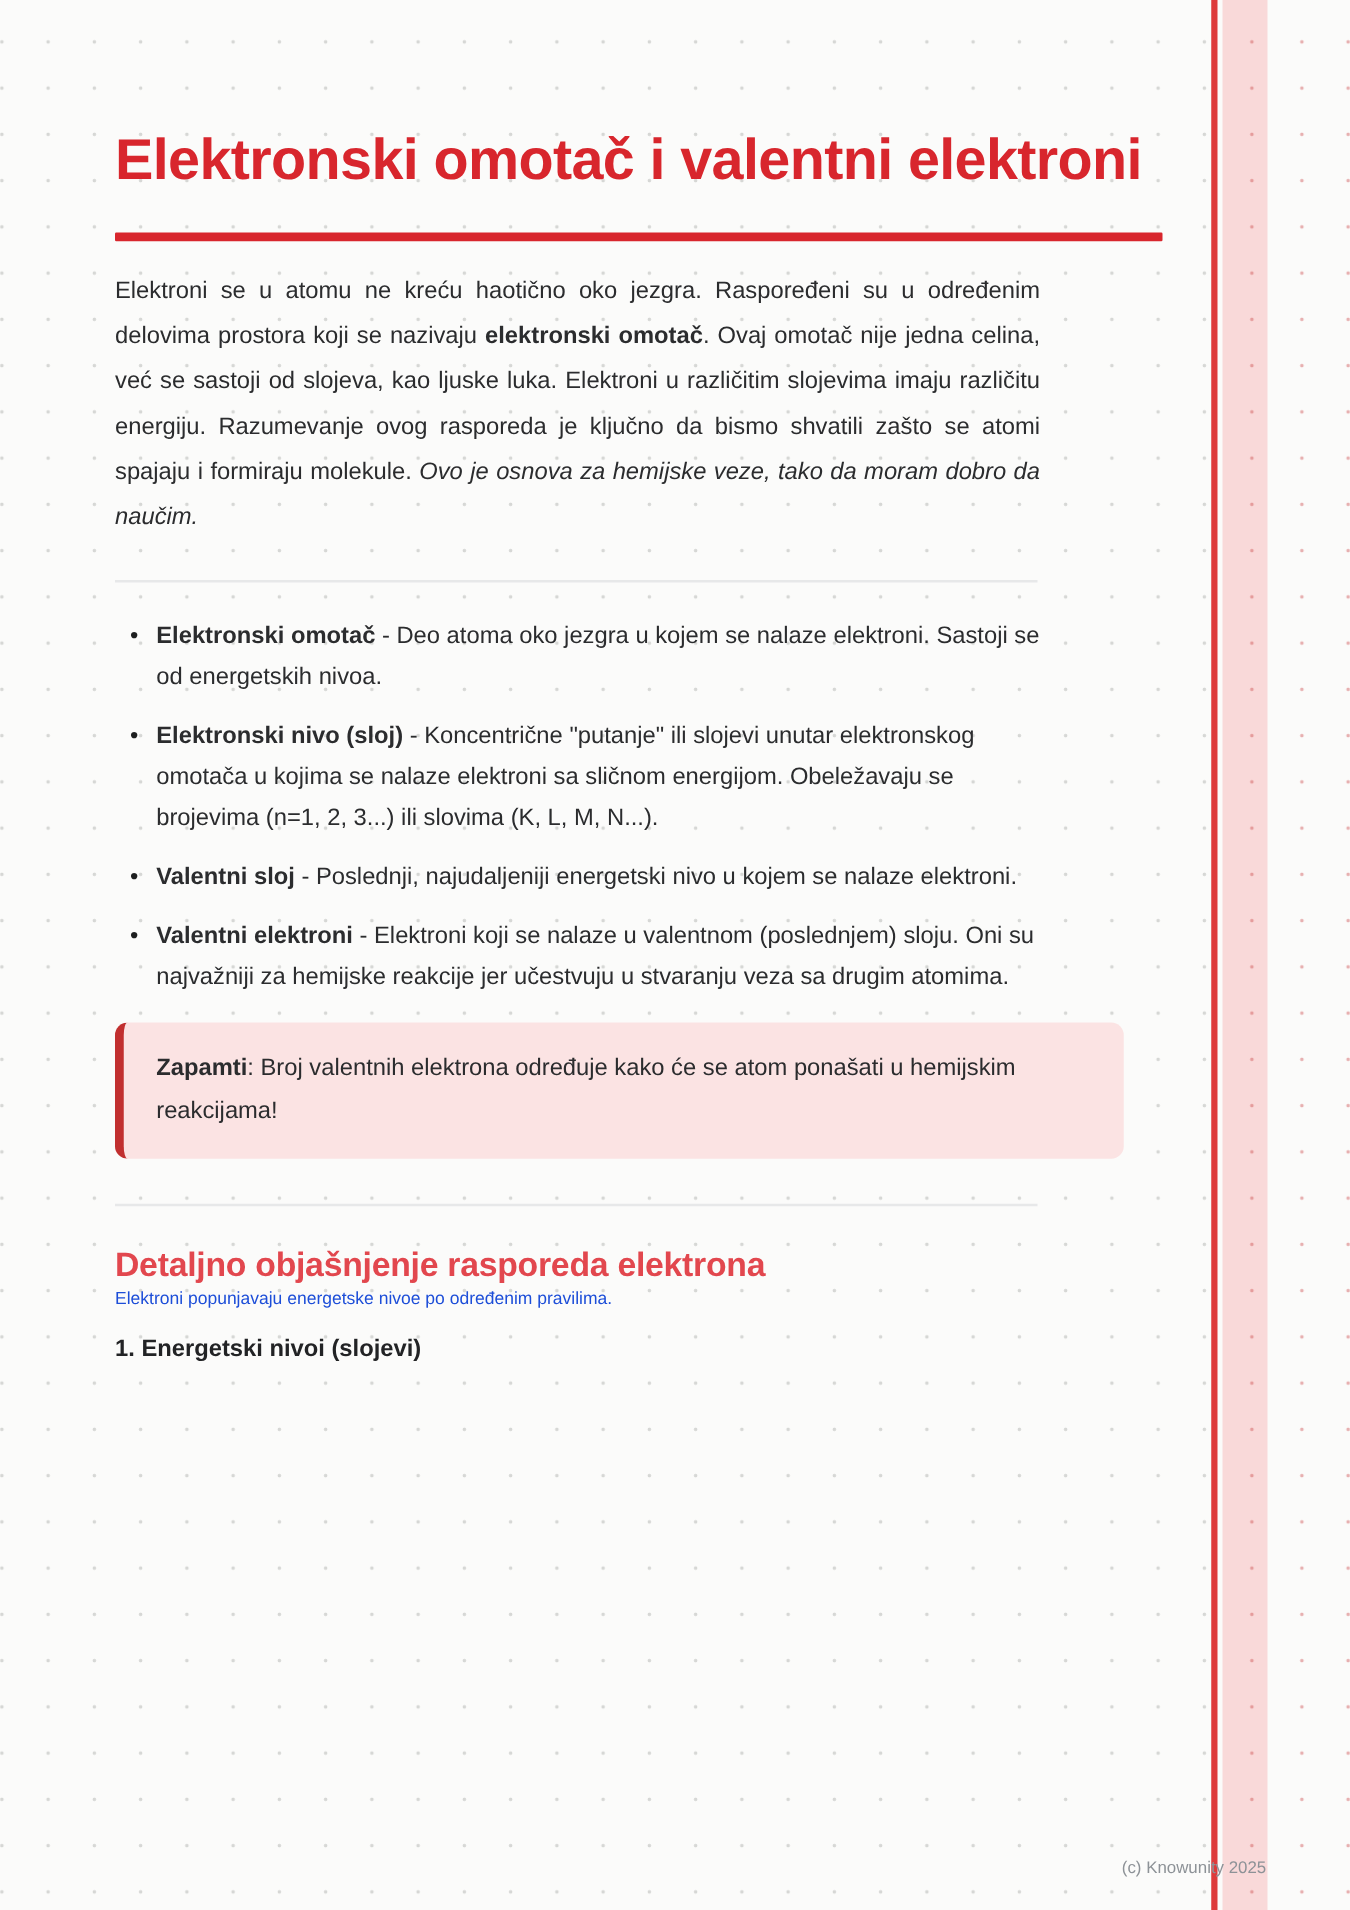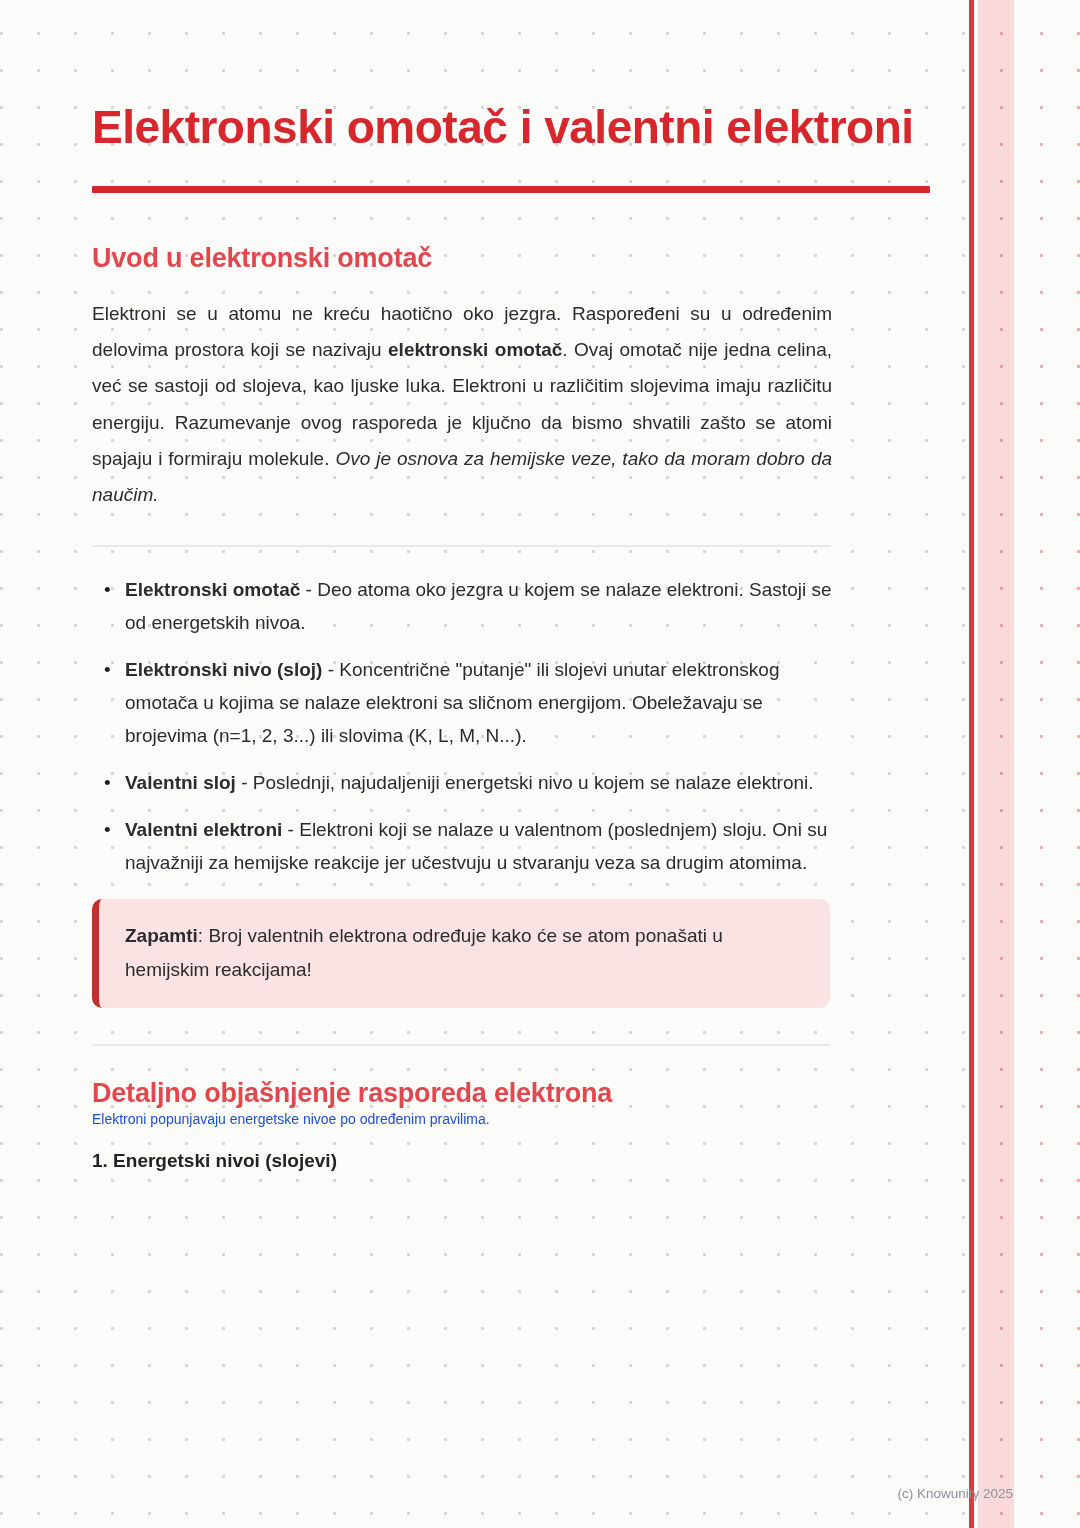--- a/index.html
+++ b/index.html
@@ -97,21 +97,21 @@
   ul.concepts-list li::before {
     content:"\2022";
     position:absolute;
     left:12px; top:0;
     color:#1d1e1f;
   }
   ul.concepts-list li strong { font-weight:700; }
 
   .callout {
     margin-top:20px;
-    width:738px;
+    width:807px;
     background:#fbe3e3;
     border-left:7px solid #c12f2f;
     border-radius:10px;
     padding:20px 26px;
   }
   .callout p {
     font-size:19px;
     line-height:1.8;
     color:#2b2c2e;
   }
@@ -145,21 +145,20 @@
 
 <div class="right-overlay"></div>
 <div class="right-band"></div>
 <div class="right-line"></div>
 
 <main class="content">
 
   <h1 class="page-title">Elektronski omotač i valentni elektroni</h1>
   <div class="title-rule"></div>
 
-  <h2 class="section-heading mt-intro">Uvod u elektronski omotač</h2>
   <p class="body-par"><span>Elektroni se u atomu ne kreću haotično oko jezgra. Raspoređeni su u određenim delovima prostora koji se nazivaju </span><strong>elektronski omotač</strong><span>. Ovaj omotač nije jedna celina, već se sastoji od slojeva, kao ljuske luka. Elektroni u različitim slojevima imaju različitu energiju. Razumevanje ovog rasporeda je ključno da bismo shvatili zašto se atomi spajaju i formiraju molekule. </span><em>Ovo je osnova za hemijske veze, tako da moram dobro da naučim.</em></p>
 
   <div class="divider"></div>
 
   <ul class="concepts-list">
     <li><strong>Elektronski omotač</strong><span> - Deo atoma oko jezgra u kojem se nalaze elektroni. Sastoji se od energetskih nivoa.</span></li>
     <li><strong>Elektronski nivo (sloj)</strong><span> - Koncentrične "putanje" ili slojevi unutar elektronskog omotača u kojima se nalaze elektroni sa sličnom energijom. Obeležavaju se brojevima (n=1, 2, 3...) ili slovima (K, L, M, N...).</span></li>
     <li><strong>Valentni sloj</strong><span> - Poslednji, najudaljeniji energetski nivo u kojem se nalaze elektroni.</span></li>
     <li><strong>Valentni elektroni</strong><span> - Elektroni koji se nalaze u valentnom (poslednjem) sloju. Oni su najvažniji za hemijske reakcije jer učestvuju u stvaranju veza sa drugim atomima.</span></li>
   </ul>

